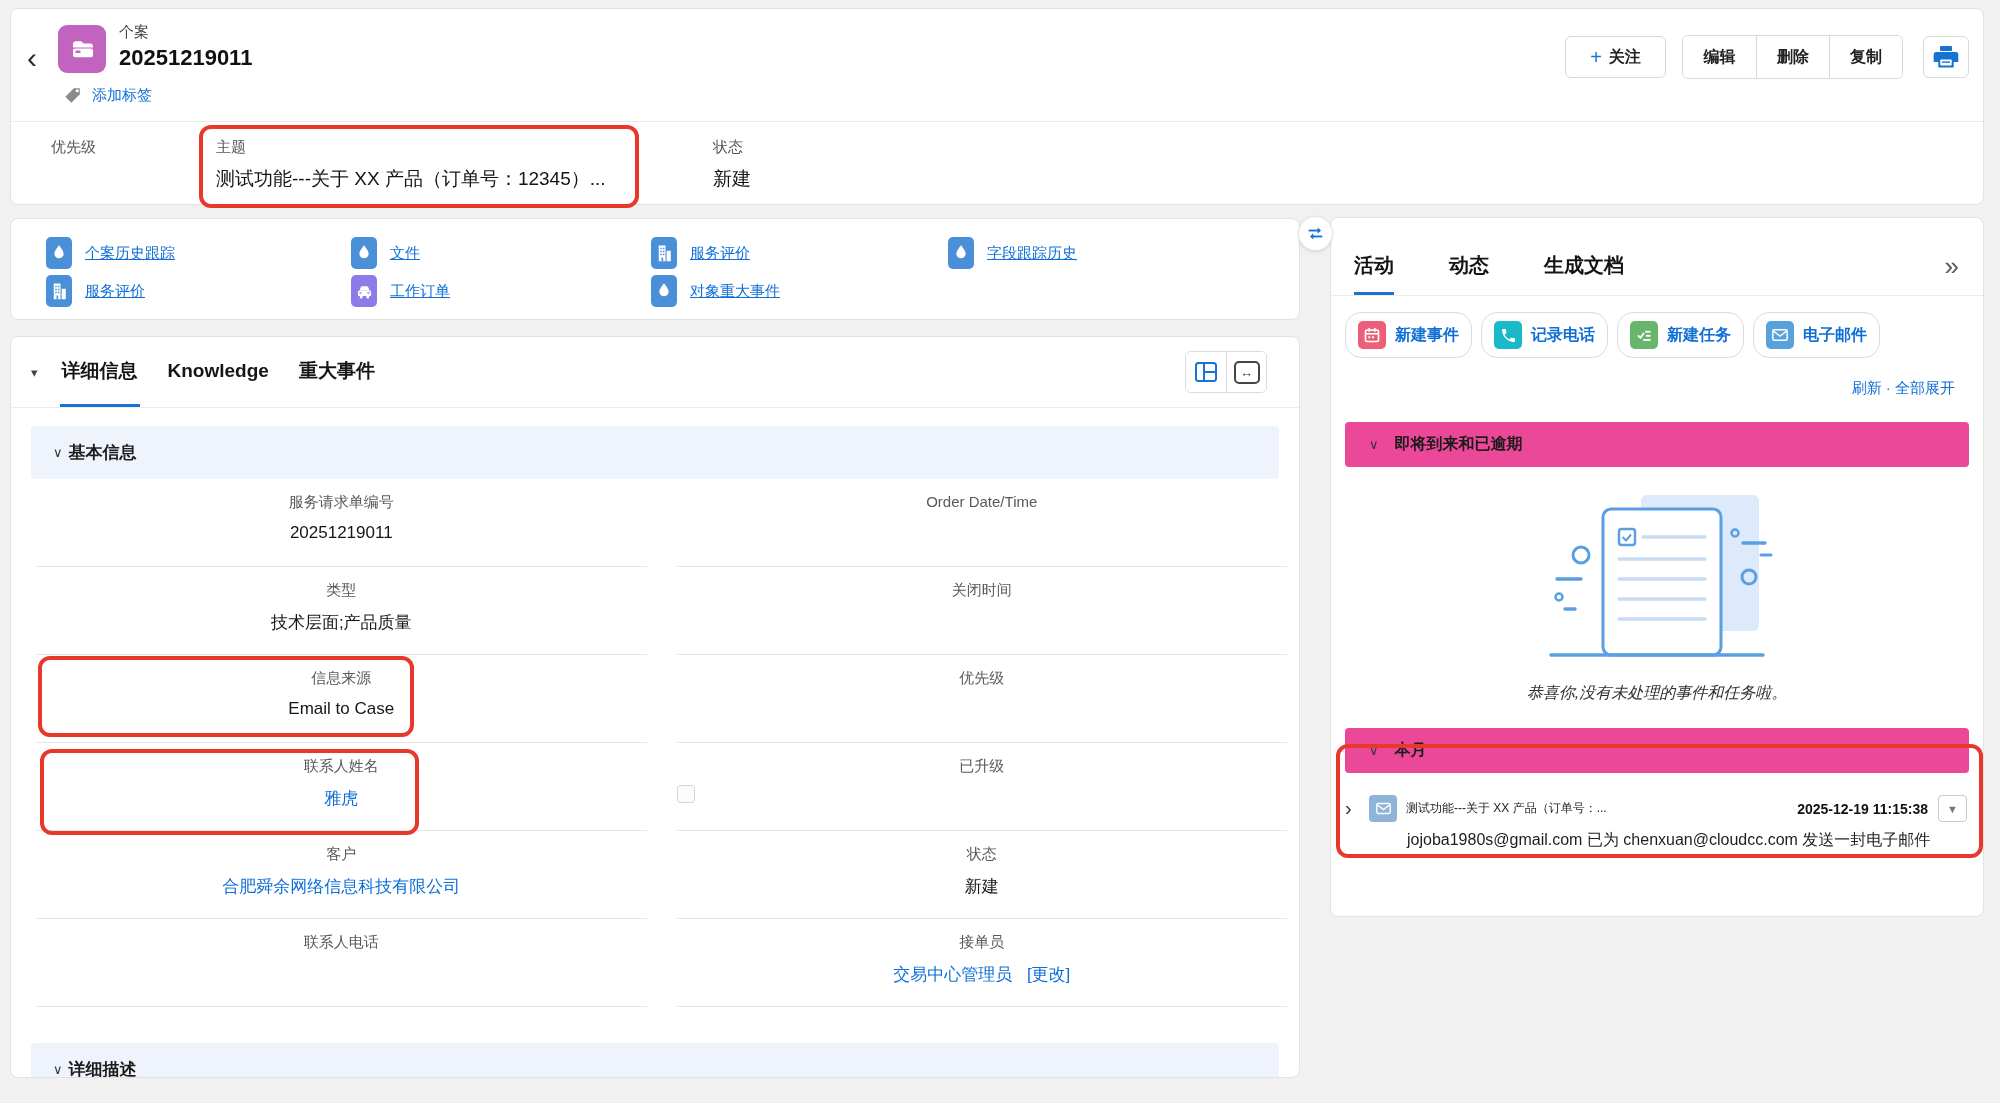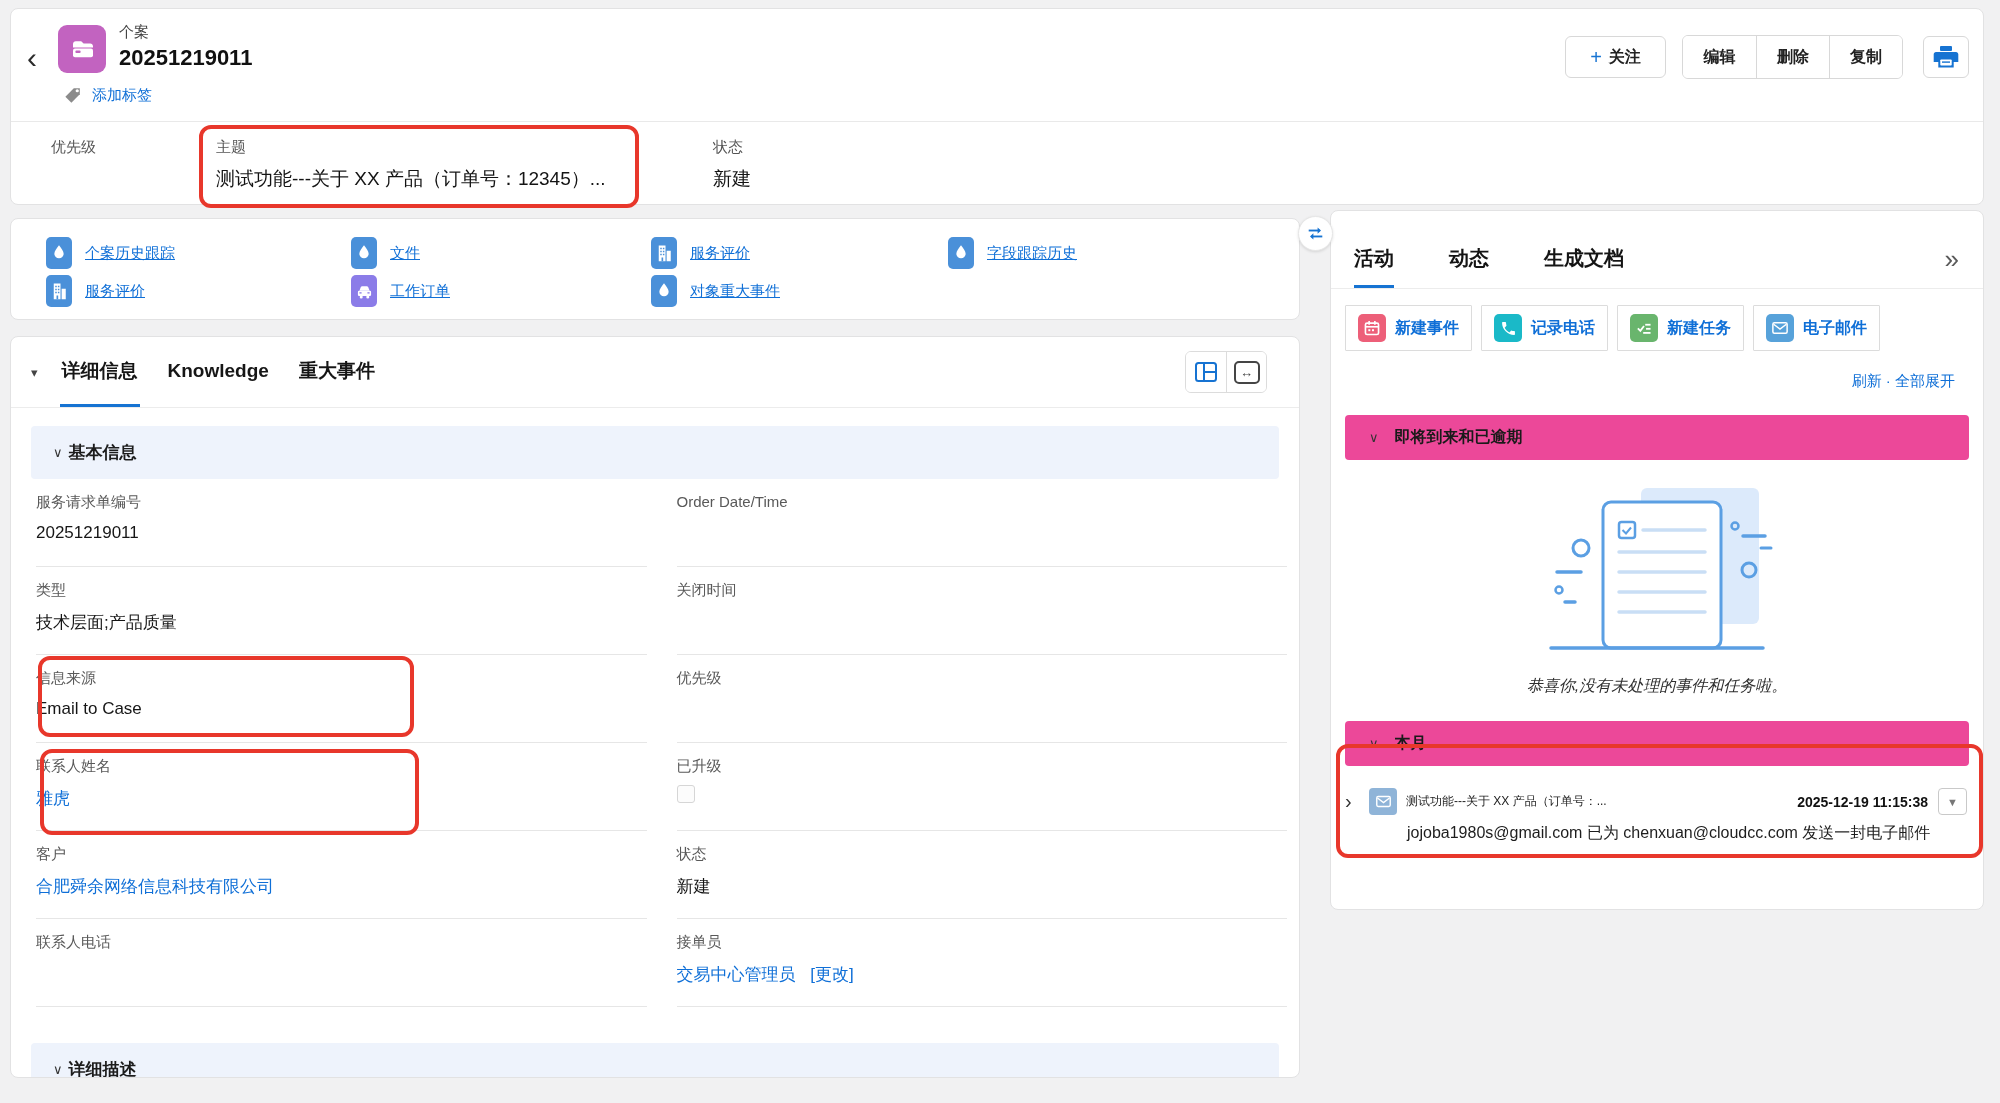--- a/index.html
+++ b/index.html
@@ -50,38 +50,38 @@
   .dtab { display:flex; align-items:center; font-size:19px; font-weight:bold; color:#161616; padding:0 2px; margin-right:26px; border-bottom:3px solid transparent; cursor:pointer; }
   .dtab.active { border-bottom-color:#1673d2; }
   .view-btns { margin-left:auto; align-self:center; display:flex; border:1px solid #dcdcdc; border-radius:6px; overflow:hidden; }
   .vbtn { width:40px; height:40px; background:#fff; display:flex; align-items:center; justify-content:center; cursor:pointer; }
   .vbtn + .vbtn { border-left:1px solid #dcdcdc; }
   .wide-glyph { width:26px; height:23px; border:2px solid #454545; border-radius:5px; color:#454545; font-size:13px; font-weight:bold; display:flex; align-items:center; justify-content:center; }
   .wide-glyph::before { content:"↔"; }
   .secbar { margin:18px 20px 0; height:53px; background:#eef3fc; border-radius:4px; display:flex; align-items:center; padding-left:22px; font-size:17px; font-weight:bold; color:#1c1c1c; }
   .chev-down { font-size:13px; font-weight:400; color:#333; margin-right:6px; }
   .chev-down::before { content:"∨"; }
-  .fields { display:grid; grid-template-columns:1fr 1fr; column-gap:30px; padding:0 12px 0 25px; }
+  .fields { display:grid; grid-template-columns:1fr 1fr; column-gap:30px; padding:0 12px 0 25px;text-align:center; }
   .fcell { height:88px; border-bottom:1px solid #e6e6e6; padding-top:14px; }
   .flabel { font-size:15px; color:#595959; }
   .fvalue { font-size:17px; color:#161616; margin-top:11px; min-height:22px; }
   .link { color:#0f6fd7; cursor:pointer; }
   .checkbox { width:18px; height:18px; border:1px solid #d6d6d6; border-radius:3px; background:#fcfcfc; margin-top:9px; }
   #descbar { margin-top:36px; }
 
   
-  #activity-card { left:1330px; top:210px; width:654px; height:700px; }
+  #activity-card { left:1330px; top:217px; width:654px; height:700px; }
   .swap-fab { position:absolute; left:1298px; top:216px; width:35px; height:35px; border-radius:50%; background:#fff; border:1px solid #e6e6e6; box-shadow:0 1px 3px rgba(0,0,0,.12); z-index:5; display:flex; align-items:center; justify-content:center; cursor:pointer; }
   .rtabs { display:flex; align-items:stretch; height:78px; padding:20px 24px 0 23px; border-bottom:1px solid #ececec; }
   .rtab { display:flex; align-items:center; font-size:20px; font-weight:bold; color:#141414; margin-right:55px; border-bottom:3px solid transparent; cursor:pointer; }
   .rtab.active { border-bottom-color:#1673d2; }
   .more-tabs { margin-left:auto; align-self:center; font-size:26px; color:#5a5a5a; cursor:pointer; }
   .more-tabs::before { content:"»"; }
   .rbuttons { display:flex; gap:9px; margin:16px 14px 0; }
-  .rbtn { height:46px; border:1px solid #dcdcdc; border-radius:1px; background:#fff; display:flex; align-items:center; gap:9px; padding:16px 12px; font-size:16px; font-weight:600; color:#0f6fd7; cursor:pointer; }
+  .rbtn { height:46px; border:1px solid #dcdcdc; border-radius:16px; background:#fff; display:flex; align-items:center; gap:9px; padding:16px 12px; font-size:16px; font-weight:600; color:#0f6fd7; cursor:pointer; }
   .abic { width:28px; height:28px; border-radius:5px; display:flex; align-items:center; justify-content:center; flex:none; }
   .refresh-row { margin:21px 28px 0; text-align:right; font-size:15px; color:#0f6fd7; }
   .refresh-row span { cursor:pointer; }
   .rbar { margin:24px 14px 0; height:45px; background:#ec4899; border-radius:4px; display:flex; align-items:center; padding-left:24px; font-size:16px; font-weight:bold; color:#1a1a1a; }
   .rbar .chev-down { margin-right:16px; }
   .empty-wrap { text-align:center; }
   .empty-wrap svg { margin-top:26px; }
   .empty-text { margin-top:18px; font-size:16px; color:#2e2e2e;font-style:italic; }
   #month-bar { margin-top:24px; }
   .email-item { margin:22px 16px 0 14px; }

